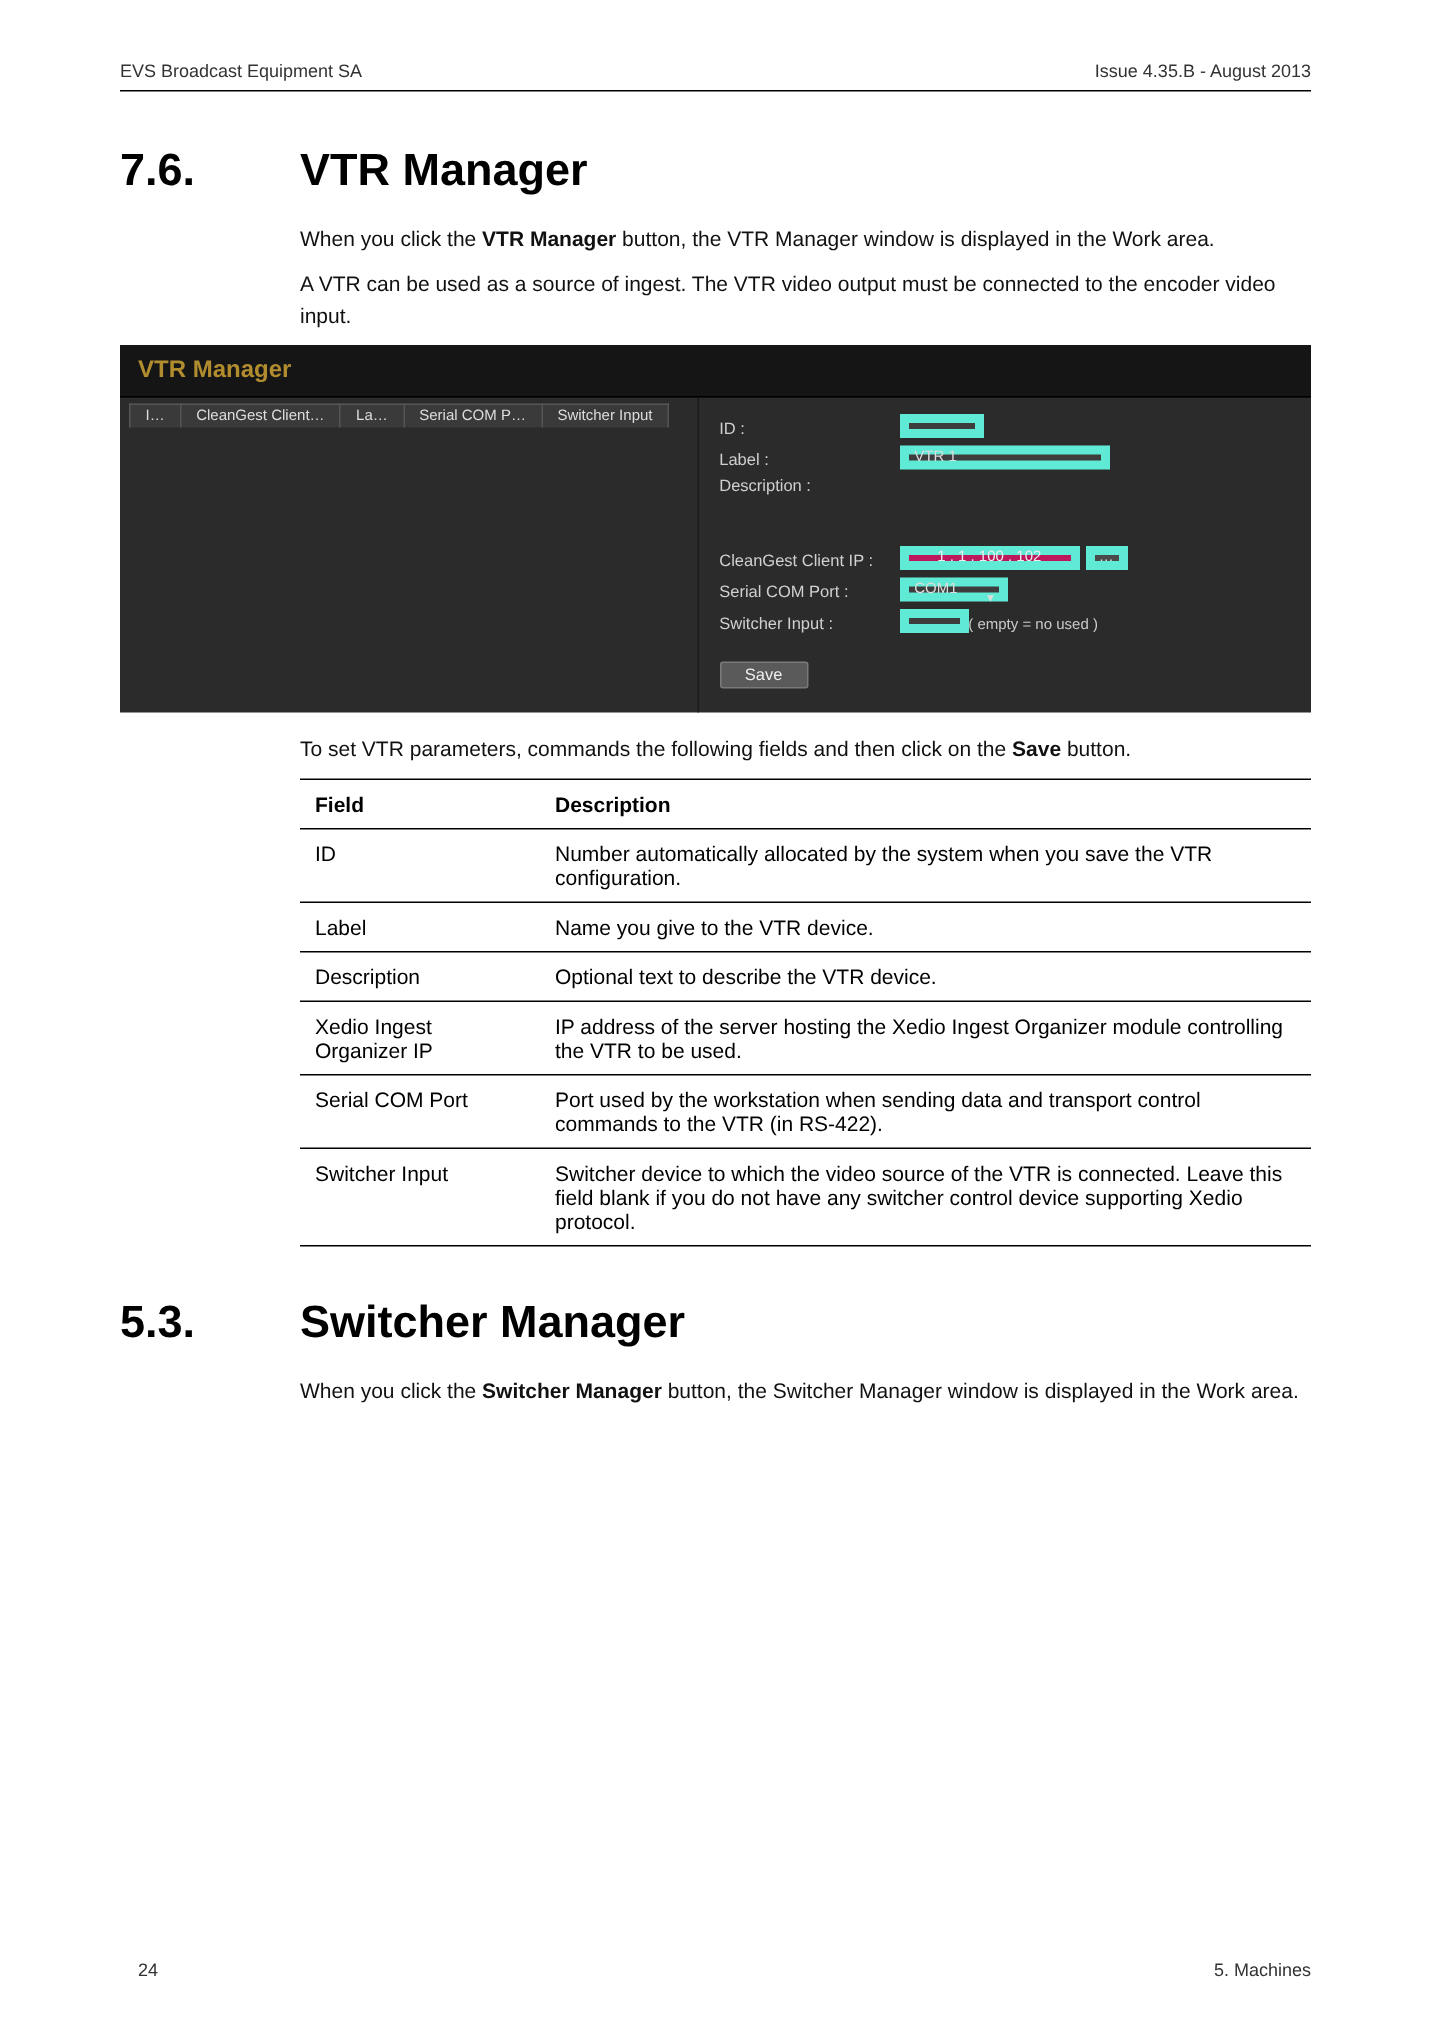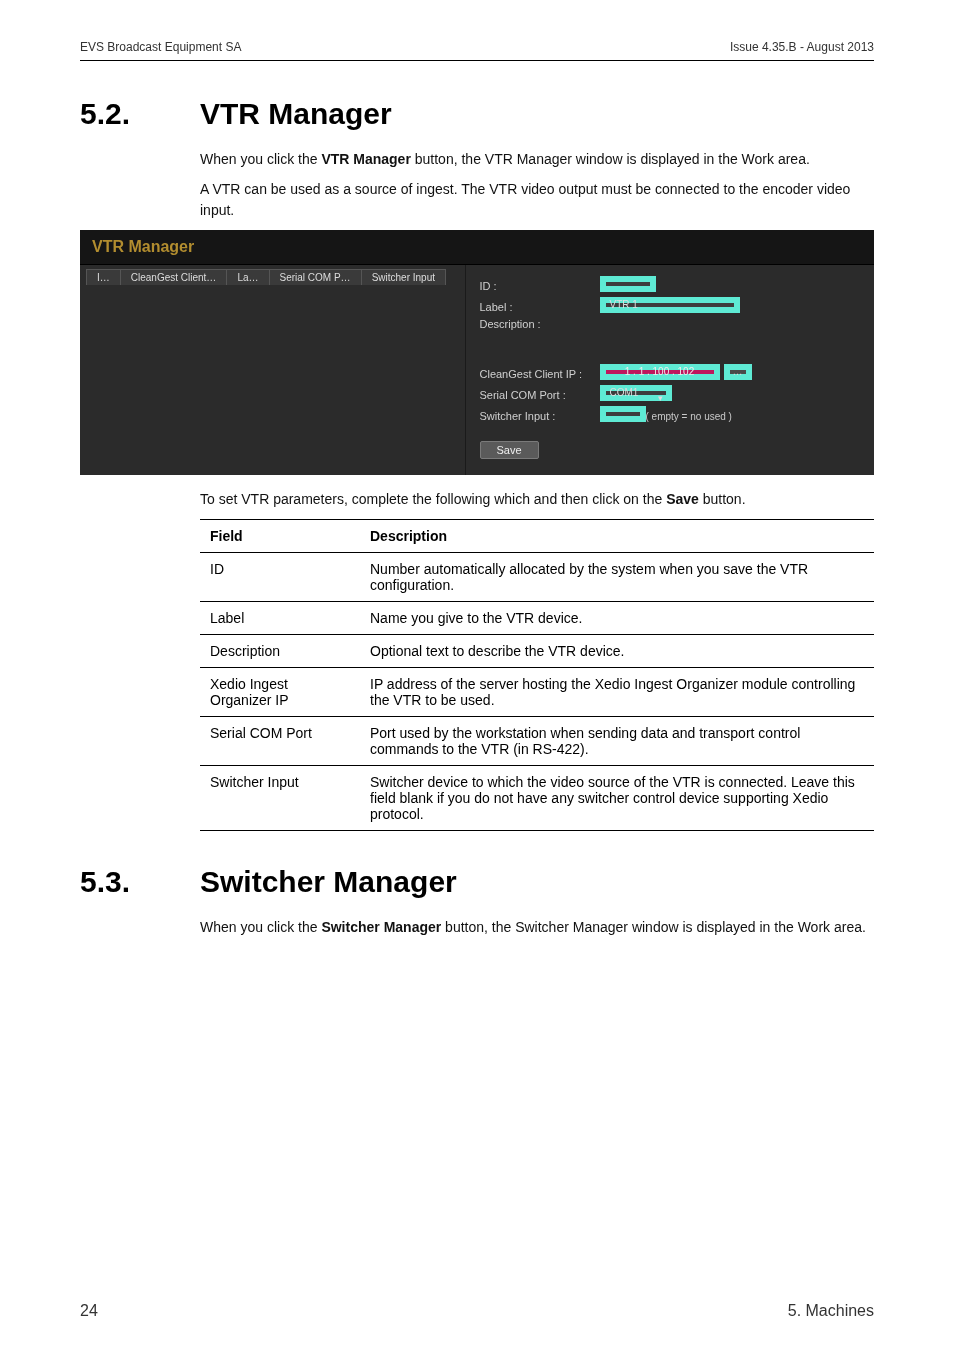--- a/index.html
+++ b/index.html
@@ -26,34 +26,34 @@
   .ip-input { background:#be185d; color:#eee; width:120px; justify-content:center; }
   .ip-dots { width:28px; background:#4a4a4a; justify-content:center; margin-left:4px; }
   .dropdown { position:relative; width:72px; }
   .dropdown .caret { position:absolute; right:3px; top:2px; font-size:9px; color:#ddd; }
   .switcher-hint { margin-left:0; color:#c9c9c9; font-size:10px; }
   .save-btn { background:#5a5a5a; color:#eee; border:1px solid #7a7a7a; font-size:11px; padding:2px 16px; border-radius:2px; margin-top:14px; }
   table.fields { width: 674px; margin-left:120px; border-collapse: collapse; margin-top:6px; margin-bottom:30px; font-size:14px; }
   table.fields th, table.fields td { border-top:1px solid #000; border-bottom:1px solid #000; padding:8px 10px; vertical-align:top; text-align:left; }
   table.fields th { font-weight:bold; }
   table.fields td.col1 { width:160px; font-weight:normal; }
-  .footer-row { position:absolute; bottom:30px; left:80px; right:80px; display:flex; justify-content:space-between; font-size:16px; color:#333; }
+  .footer-row { position:absolute; bottom:30px; left:92px; right:80px; display:flex; justify-content:space-between; font-size:12px; color:#333; }
 </style>
 </head>
 <body>
 
 <div class="page">
 
   <div class="header-row">
     <span>EVS Broadcast Equipment SA</span>
     <span>Issue 4.35.B - August 2013</span>
   </div>
 
   <div class="section-row">
-    <div class="section-num">5.2.</div>
+    <div class="section-num">7.6.</div>
     <div class="section-title">VTR Manager</div>
   </div>
 
   <p class="body-text">
     <span>When you click the </span><b>VTR Manager</b><span> button, the VTR Manager window is displayed in the Work area.</span>
   </p>
   <p class="body-text">
     <span>A VTR can be used as a source of ingest. The VTR video output must be connected to the encoder video input.</span>
   </p>
 
@@ -99,21 +99,21 @@
           <span class="field-label">Switcher Input :</span>
           <span class="field-input" style="width:46px;"></span>
           <span class="switcher-hint">( empty = no used )</span>
         </div>
         <button class="save-btn">Save</button>
       </div>
     </div>
   </div>
 
   <p class="body-text">
-    <span>To set VTR parameters, complete the following which and then click on the </span><b>Save</b><span> button.</span>
+    <span>To set VTR parameters, commands the following fields and then click on the </span><b>Save</b><span> button.</span>
   </p>
 
   <table class="fields">
     <tbody>
         <tr>
       <th class="col1">Field</th>
       <th>Description</th>
     </tr>
     <tr>
       <td class="col1">ID</td>

